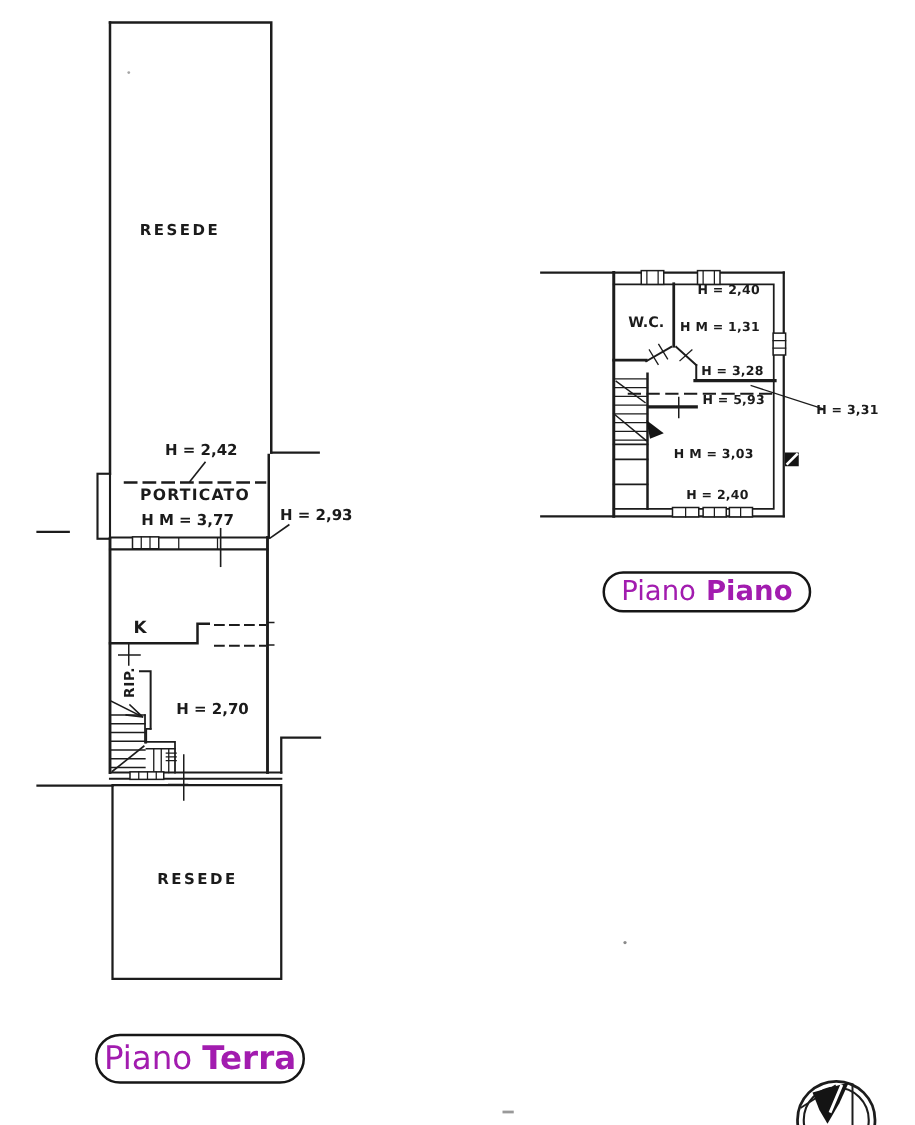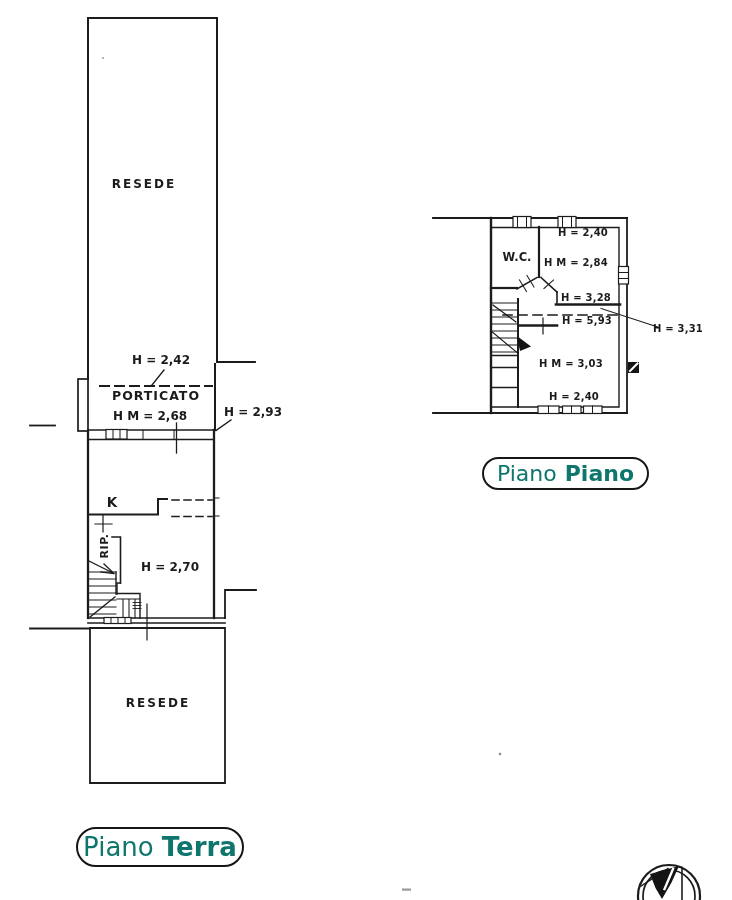--- a/index.html
+++ b/index.html
@@ -11,21 +11,21 @@
   .rot{transform:translate(-50%,-50%) rotate(-90deg);}
   .s12{font-size:12px;}
   .s125{font-size:12.5px;letter-spacing:1px;}
   .s13{font-size:13.5px;}
   .s11{font-size:11px;letter-spacing:.5px;}
   .s115{font-size:11.5px;}
   .s10{font-size:10px;letter-spacing:.2px;text-align:center;}
   .wide{letter-spacing:2px;}
   .stadium{position:absolute;border:2.5px solid #161616;border-radius:999px;
            background:#fff;display:flex;align-items:center;justify-content:center;
-           color:#0f766e;}
+           color:#a21caf;}
   .stadium .w1{font-weight:normal;margin-right:8px;}
   .stadium .w2{font-weight:bold;}
   .cap-terra{left:76px;top:827px;width:164px;height:36px;font-size:26px;}
   .cap-primo{left:482px;top:457px;width:163px;height:29px;font-size:22px;}
 </style>
 </head>
 <body>
 
 <div class="page">
 
@@ -147,35 +147,35 @@
         <circle cx="103" cy="58" r="1.1" fill="#a5a5a5"></circle>
         <circle cx="500" cy="754" r="1.3" fill="#8a8a8a"></circle>
         <rect x="402" y="888.5" width="9" height="2.2" fill="#999"></rect>
       </g>
     </g>
   </svg>
 
   <div class="lbl s12 wide" style="left:144px;top:184px">RESEDE</div>
   <div class="lbl s12" style="left:161px;top:360px">H = 2,42</div>
   <div class="lbl s125" style="left:156px;top:396px">PORTICATO</div>
-  <div class="lbl s12" style="left:150px;top:416px">H M = 2,68</div>
+  <div class="lbl s12" style="left:150px;top:416px">H M = 3,77</div>
   <div class="lbl s12" style="left:253px;top:412px">H = 2,93</div>
   <div class="lbl s13" style="left:112px;top:503px">K</div>
   <div class="lbl s11 rot" style="left:104px;top:546px">RIP.</div>
   <div class="lbl s12" style="left:170px;top:567px">H = 2,70</div>
   <div class="lbl s12 wide" style="left:158px;top:703px">RESEDE</div>
 
   <div class="stadium cap-terra">
     <span class="w1">Piano</span>
     <span class="w2">Terra</span>
   </div>
 
   <div class="lbl s115" style="left:517px;top:258px">W.C.</div>
   <div class="lbl s10" style="left:583px;top:233px">H = 2,40</div>
-  <div class="lbl s10" style="left:576px;top:263px">H M = 2,84</div>
+  <div class="lbl s10" style="left:576px;top:263px">H M = 1,31</div>
   <div class="lbl s10" style="left:586px;top:298px">H = 3,28</div>
   <div class="lbl s10" style="left:587px;top:321px">H = 5,93</div>
   <div class="lbl s10" style="left:678px;top:329px">H = 3,31</div>
   <div class="lbl s10" style="left:571px;top:364px">H M = 3,03</div>
   <div class="lbl s10" style="left:574px;top:397px">H = 2,40</div>
 
   <div class="stadium cap-primo">
     <span class="w1">Piano</span>
     <span class="w2">Piano</span>
   </div>

